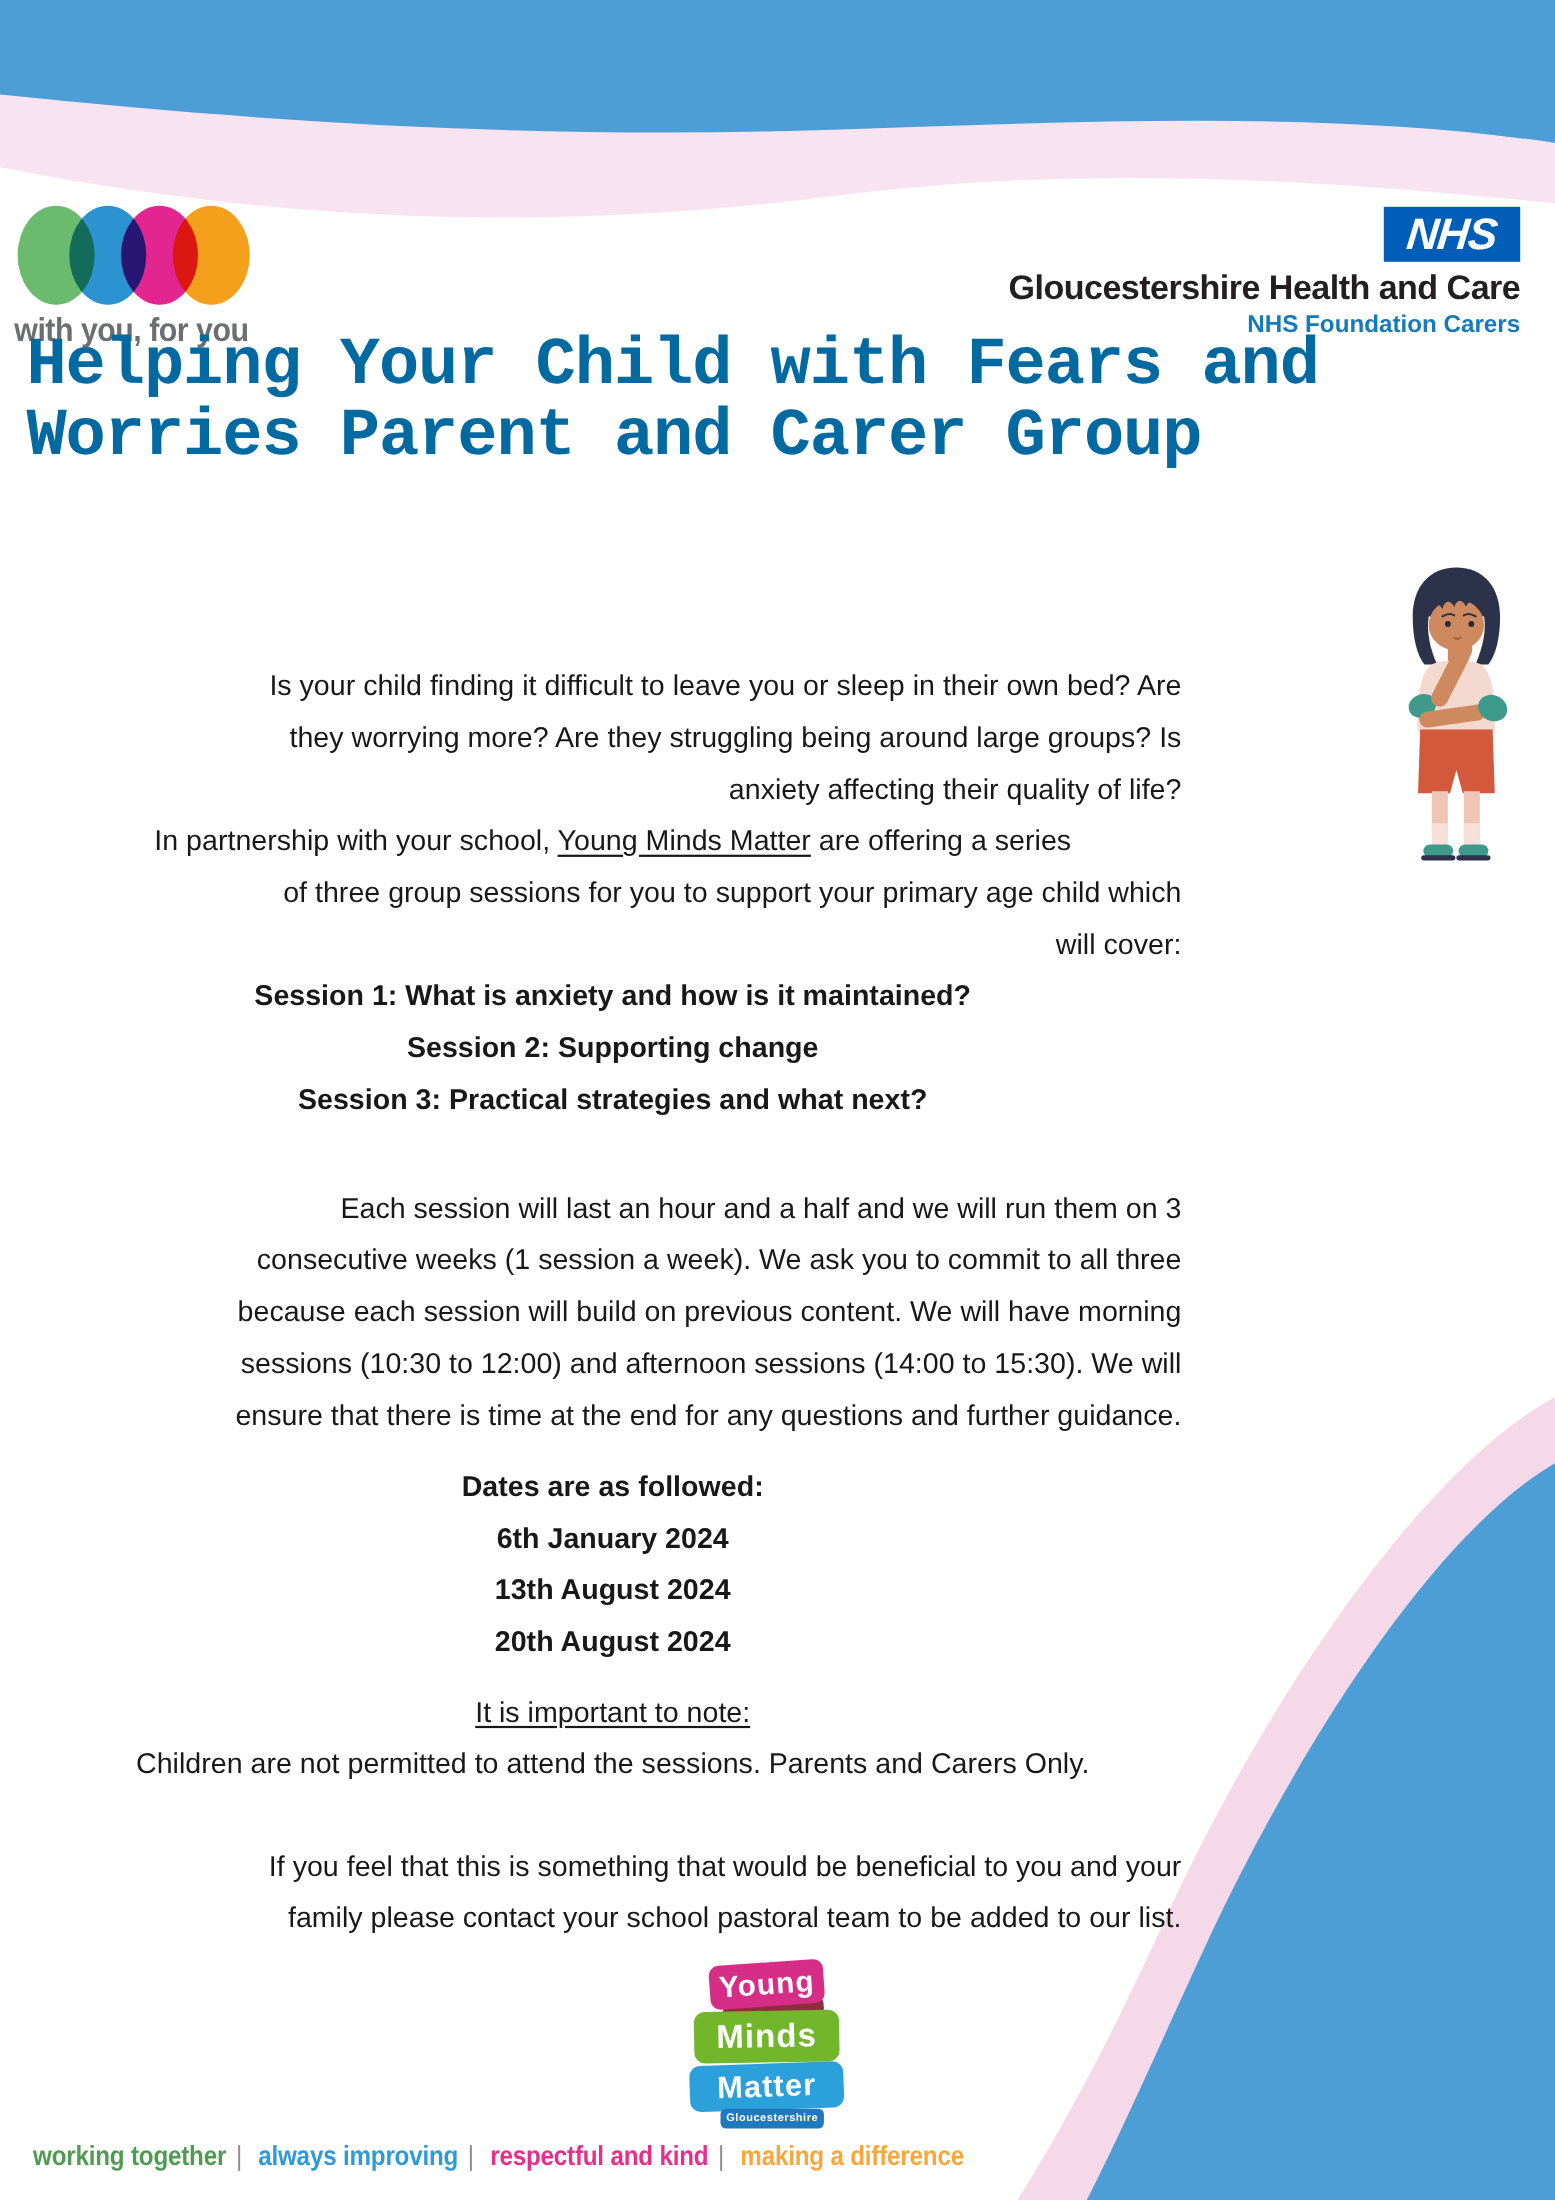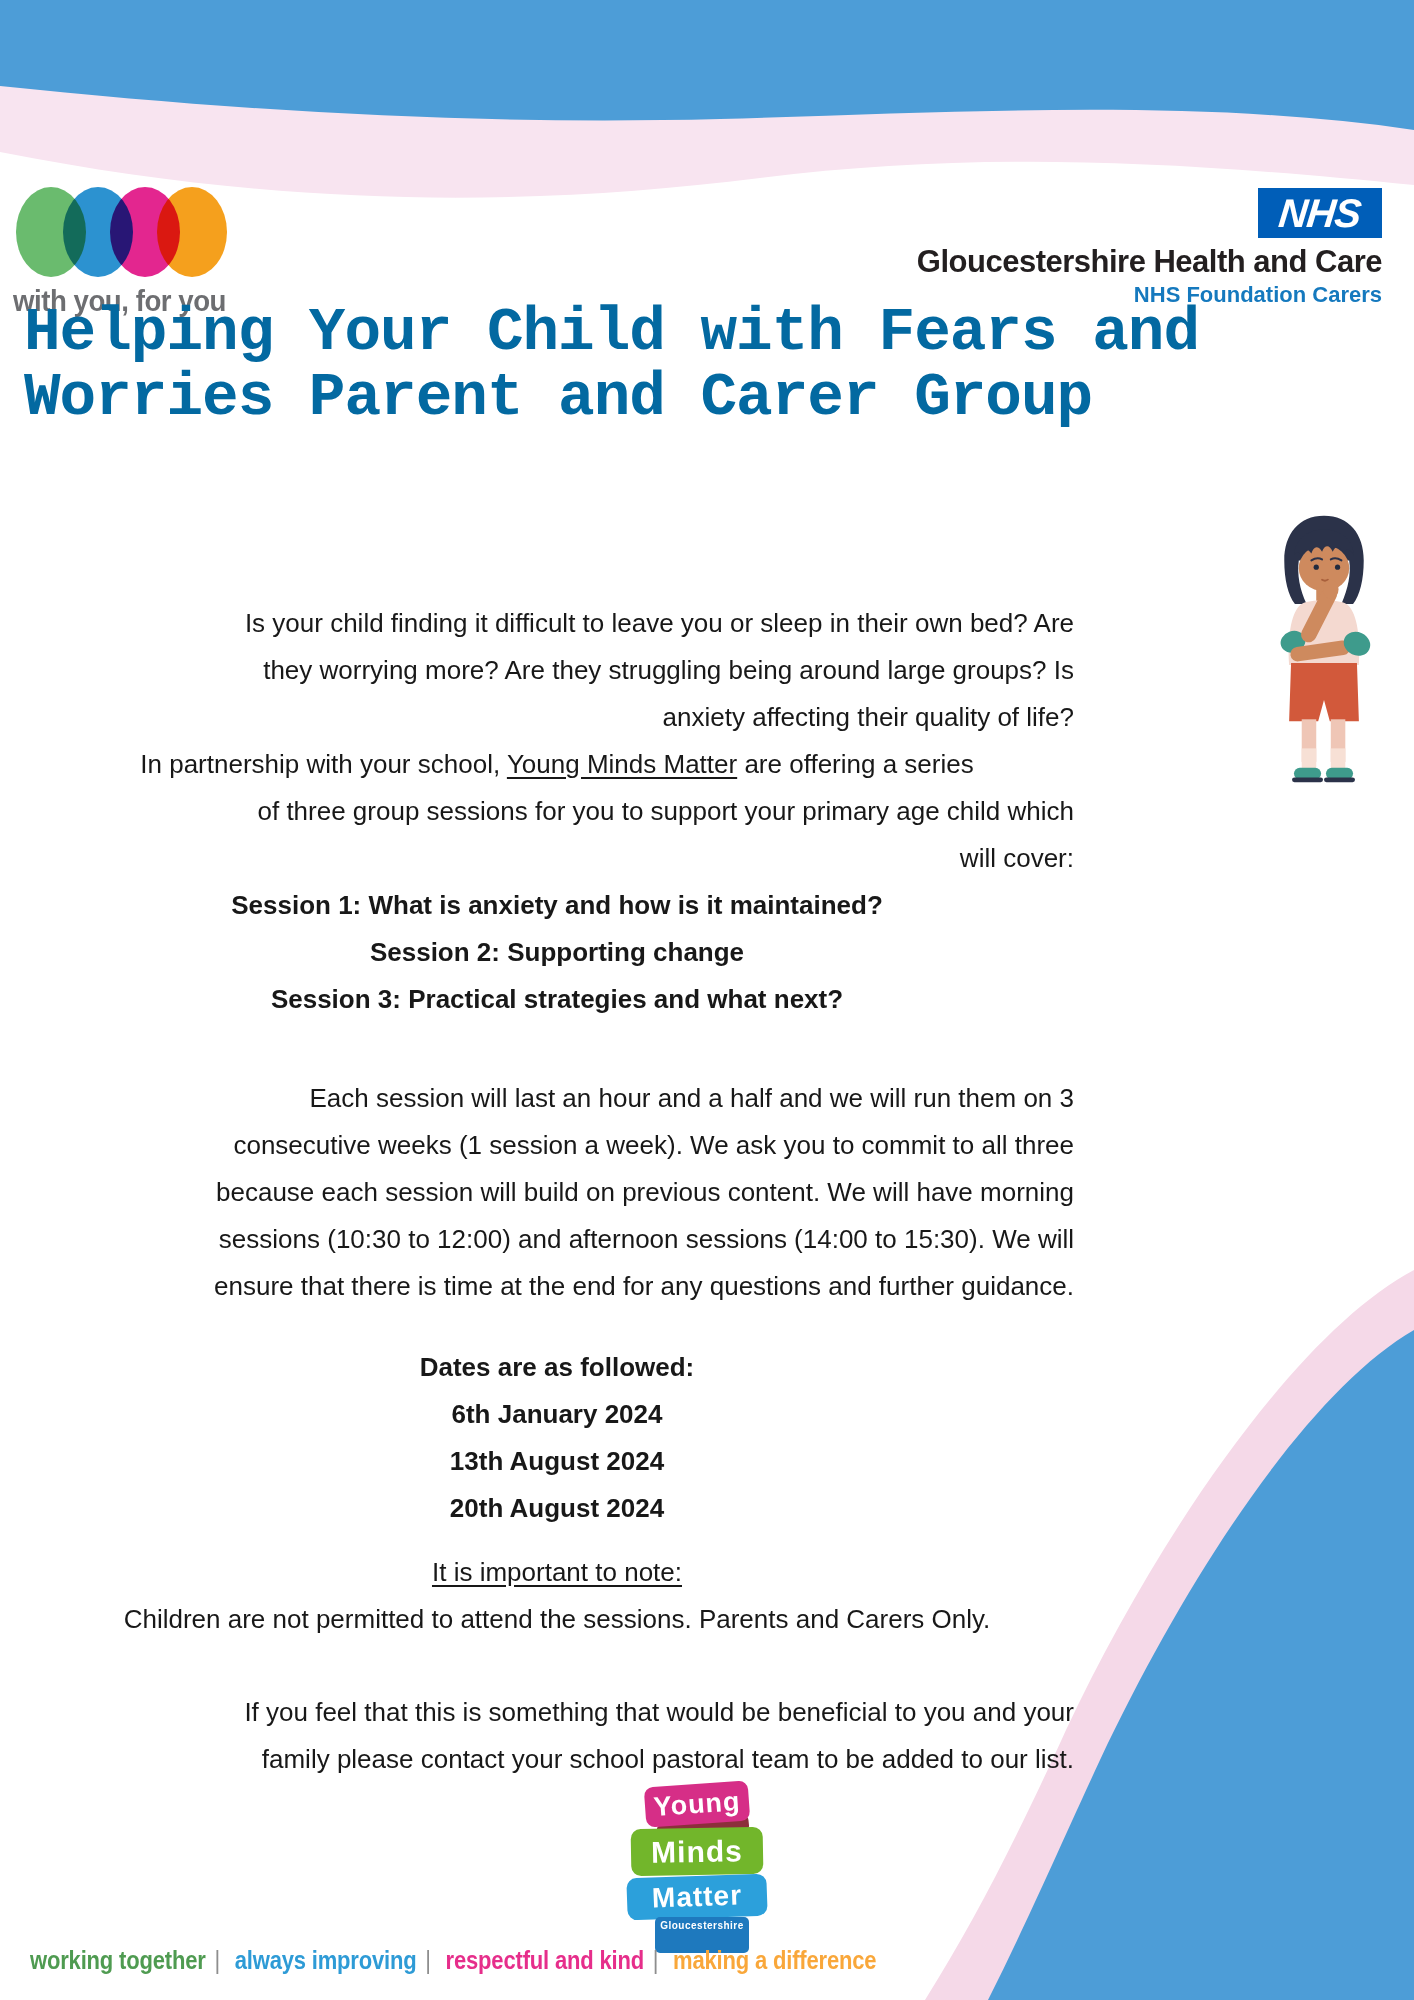--- a/index.html
+++ b/index.html
@@ -34,36 +34,36 @@
     letter-spacing:-1px;white-space:pre-line;
   }
 
   
   .content{position:absolute;left:40px;top:600px;width:1034px;text-align:center;
     font-size:26px;line-height:47px;color:#181818;}
   .pre{white-space:pre-line;text-align:right;}
   .bold{font-weight:700;}
   .u{text-decoration:underline;text-underline-offset:4px;}
   .blk-details{margin-top:52px;}
-  .blk-dates{margin-top:34px;}
+  .blk-dates{margin-top:18px;}
   .blk-note{margin-top:17px;text-align:center;}
   .blk-cta{margin-top:46px;}
 
   
   .ymm{position:absolute;left:627px;top:1784px;width:150px;height:158px;}
   .ymm .banner{position:absolute;color:#fff;font-weight:700;text-align:center;letter-spacing:1px;}
   .ymm .b-young{left:18px;top:0;width:104px;height:40px;background:#D62E87;border-radius:9px;
     transform:rotate(-4deg);font-size:27px;line-height:40px;}
   .ymm .b-strip{left:30px;top:37px;width:92px;height:13px;background:#8C2F3B;border-radius:4px;
     transform:rotate(-6deg);}
   .ymm .b-minds{left:4px;top:44px;width:132px;height:47px;background:#72B62B;border-radius:10px;
     transform:rotate(-1deg);font-size:30px;line-height:47px;}
   .ymm .b-matter{left:0;top:92px;width:140px;height:42px;background:#2CA0DB;border-radius:10px;
     transform:rotate(-2deg);font-size:28px;line-height:42px;}
-  .ymm .b-badge{left:28px;top:133px;width:94px;height:36px;background:#1E79BE;border-radius:5px;
+  .ymm .b-badge{left:28px;top:133px;width:94px;height:18px;background:#1E79BE;border-radius:5px;
     font-size:10px;line-height:18px;letter-spacing:.5px;}
 
   
   .footer{
     position:absolute;left:30px;top:1946px;white-space:nowrap;
     font-size:25px;font-weight:700;letter-spacing:-.2px;
     transform:scaleX(.88);transform-origin:left center;
   }
   .footer span{margin-right:10px;}
   .fc-green{color:#4F9B51;}

